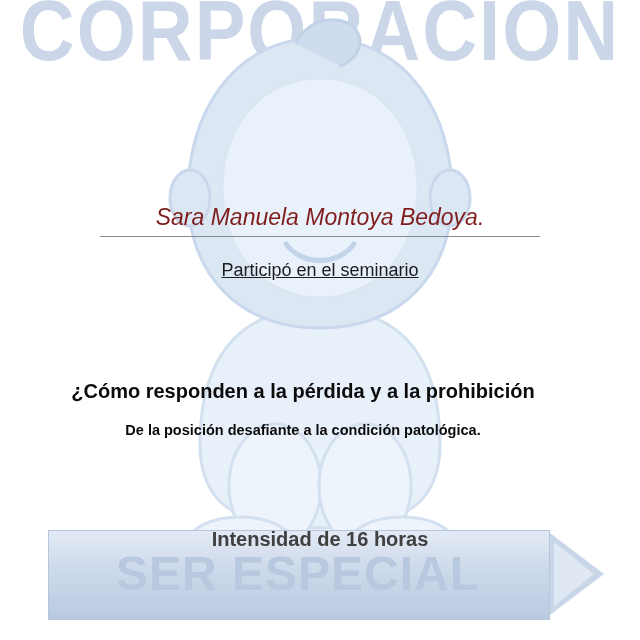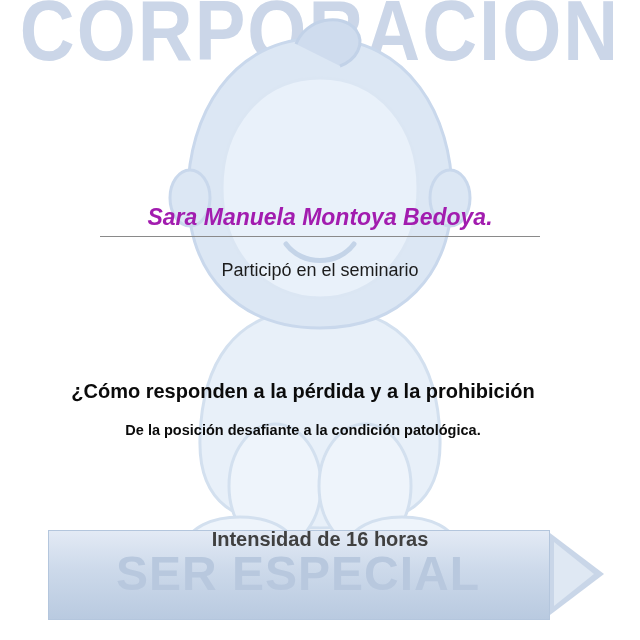--- a/index.html
+++ b/index.html
@@ -125,39 +125,40 @@
   .name-block {
     position: absolute;
     top: 204px;
     left: 100px;
     width: 440px;
     text-align: center;
   }
   .name-text {
     font-size: 23px;
     font-style: italic;
-    font-weight: bold;
-    color: #a21caf;
+    font-weight: normal;
+    color: #7f1d1d;
     padding-bottom: 5px;
     white-space: nowrap;
   }
   .name-rule {
     height: 1px;
     background: #8a8a8a;
     width: 100%;
   }
 
   .participo {
     position: absolute;
     top: 260px;
     left: 0;
     width: 640px;
     text-align: center;
     font-size: 18px;
     color: #1c1c1c;
+    text-decoration: underline;
   }
 
   .title-block {
     position: absolute;
     top: 378px;
     left: 0;
     width: 606px;
     text-align: center;
   }
   .title-line {

